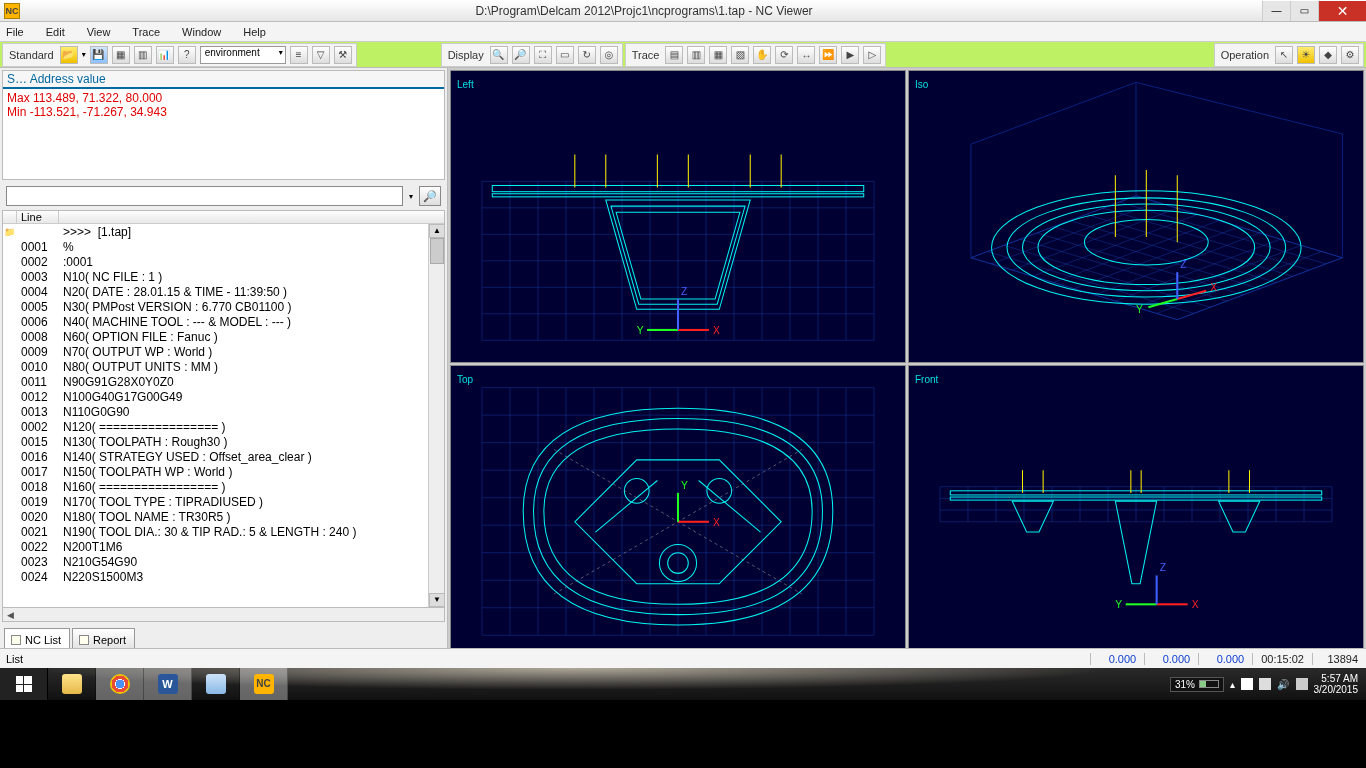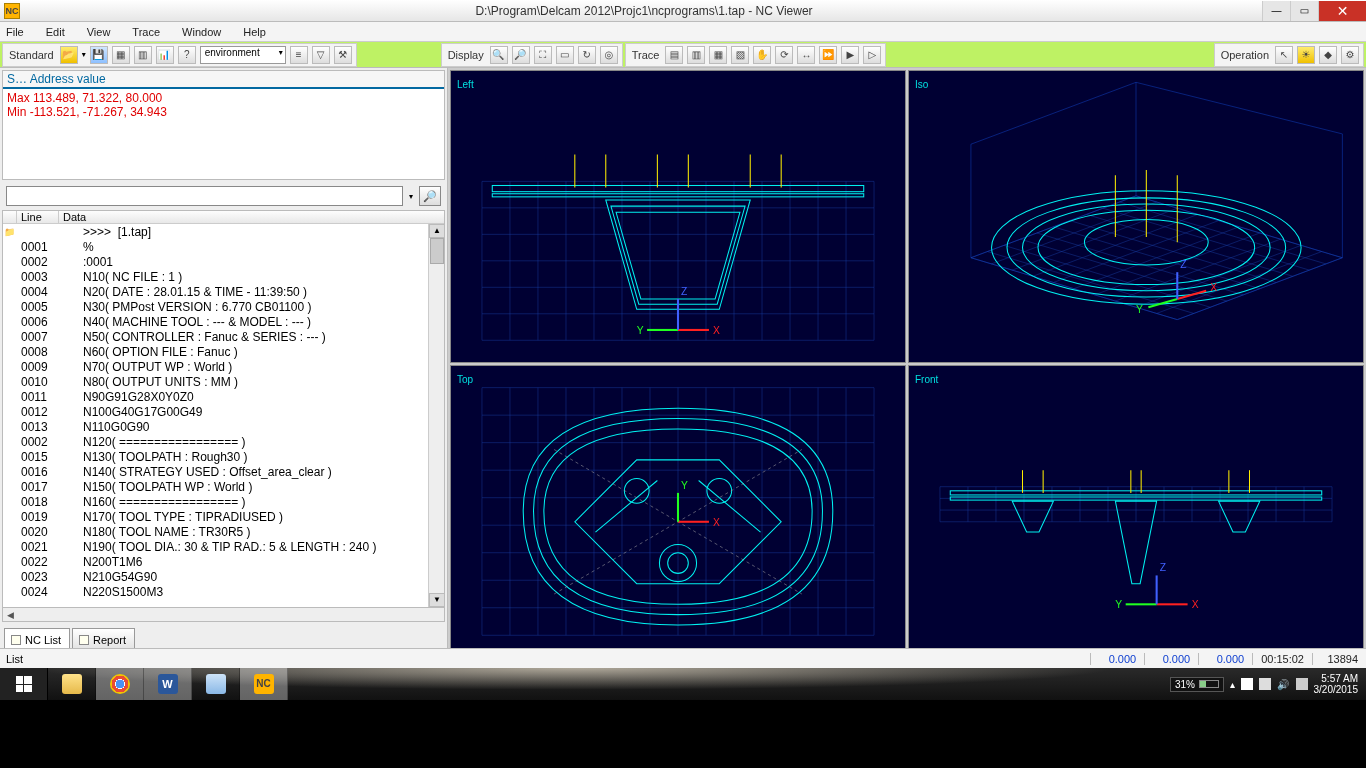--- a/index.html
+++ b/index.html
@@ -42,21 +42,21 @@
 
 .listpane { flex: 1; border: 1px solid #bbb; margin: 0 2px 2px 2px; background: #fff; display: flex; flex-direction: column; overflow: hidden; }
 .listhdr { display: flex; background: linear-gradient(#fdfdfd,#e8e8e8); border-bottom: 1px solid #ccc; font-size: 11px; }
 .listhdr .c1 { width: 14px; border-right: 1px solid #ccc; }
 .listhdr .c2 { width: 42px; border-right: 1px solid #ccc; padding-left: 4px; }
 .listhdr .c3 { flex: 1; padding-left: 4px; }
 .listbody { flex: 1; overflow-y: auto; font-family: "Courier New", monospace; font-size: 12px; padding: 1px 0; position: relative; }
 .lrow { display: flex; line-height: 15px; white-space: pre; }
 .lrow .ic { width: 14px; text-align: center; color: #c08000; font-size: 9px; }
 .lrow .ln { width: 42px; padding-left: 4px; color: #000; }
-.lrow .dt { flex: 1; padding-left: 4px; color: #000; margin-left: 20px; }
+.lrow .dt { flex: 1; padding-left: 4px; color: #000; }
 .lrow.file .dt { font-weight: normal; }
 .scrollbar { position: absolute; right: 0; top: 0; width: 16px; height: 100%; background: #eee; border-left: 1px solid #ccc; }
 .scrollbar .thumb { position: absolute; left: 1px; top: 14px; width: 14px; height: 26px; background: #ccc; border: 1px solid #aaa; }
 .scrollbar .arr { position: absolute; left: 0; width: 16px; height: 14px; background: #ddd; border: 1px solid #bbb; font-size: 8px; text-align: center; line-height: 12px; }
 
 .listfooter { height: 14px; border-top: 1px solid #bbb; background: #eee; display:flex; align-items:center; padding: 0 4px;}
 .listfooter .arr { font-size: 9px; color:#555; }
 
 .tabbar { height: 24px; display: flex; align-items: flex-end; padding: 0 4px; gap: 2px; }
 .tab { height: 20px; border: 1px solid #999; border-bottom: none; background: linear-gradient(#fff,#e4e4e4); padding: 2px 8px 0 6px; font-size: 11px; display: flex; align-items:center; gap:4px;}
@@ -176,31 +176,29 @@
       <div class="searchrow">
         <input placeholder="" style="">
         <span style="font-size:8px">▾</span>
         <div class="searchbtn">🔎</div>
       </div>
 
       <div class="listpane">
         <div class="listhdr">
           <div class="c1"></div>
           <div class="c2">Line</div>
-          <div class="c3">Data</div>
         </div>
         <div class="listbody" id="listbody">
           <div class="lrow file"><span class="ic">📁</span><span class="ln"></span><span class="dt">&gt;&gt;&gt;&gt;  [1.tap]</span></div>
             <div class="lrow"><span class="ic"></span><span class="ln">0001</span><span class="dt">%</span></div>
             <div class="lrow"><span class="ic"></span><span class="ln">0002</span><span class="dt">:0001</span></div>
             <div class="lrow"><span class="ic"></span><span class="ln">0003</span><span class="dt">N10( NC FILE : 1 )</span></div>
             <div class="lrow"><span class="ic"></span><span class="ln">0004</span><span class="dt">N20( DATE : 28.01.15 &amp; TIME - 11:39:50 )</span></div>
             <div class="lrow"><span class="ic"></span><span class="ln">0005</span><span class="dt">N30( PMPost VERSION : 6.770 CB01100 )</span></div>
             <div class="lrow"><span class="ic"></span><span class="ln">0006</span><span class="dt">N40( MACHINE TOOL : --- &amp; MODEL : --- )</span></div>
-            <div class="lrow"><span class="ic"></span><span class="ln">0007</span><span class="dt">N50( CONTROLLER : Fanuc &amp; SERIES : --- )</span></div>
             <div class="lrow"><span class="ic"></span><span class="ln">0008</span><span class="dt">N60( OPTION FILE : Fanuc )</span></div>
             <div class="lrow"><span class="ic"></span><span class="ln">0009</span><span class="dt">N70( OUTPUT WP : World )</span></div>
             <div class="lrow"><span class="ic"></span><span class="ln">0010</span><span class="dt">N80( OUTPUT UNITS : MM )</span></div>
             <div class="lrow"><span class="ic"></span><span class="ln">0011</span><span class="dt">N90G91G28X0Y0Z0</span></div>
             <div class="lrow"><span class="ic"></span><span class="ln">0012</span><span class="dt">N100G40G17G00G49</span></div>
             <div class="lrow"><span class="ic"></span><span class="ln">0013</span><span class="dt">N110G0G90</span></div>
             <div class="lrow"><span class="ic"></span><span class="ln">0002</span><span class="dt">N120( ================= )</span></div>
             <div class="lrow"><span class="ic"></span><span class="ln">0015</span><span class="dt">N130( TOOLPATH : Rough30 )</span></div>
             <div class="lrow"><span class="ic"></span><span class="ln">0016</span><span class="dt">N140( STRATEGY USED : Offset_area_clear )</span></div>
             <div class="lrow"><span class="ic"></span><span class="ln">0017</span><span class="dt">N150( TOOLPATH WP : World )</span></div>

